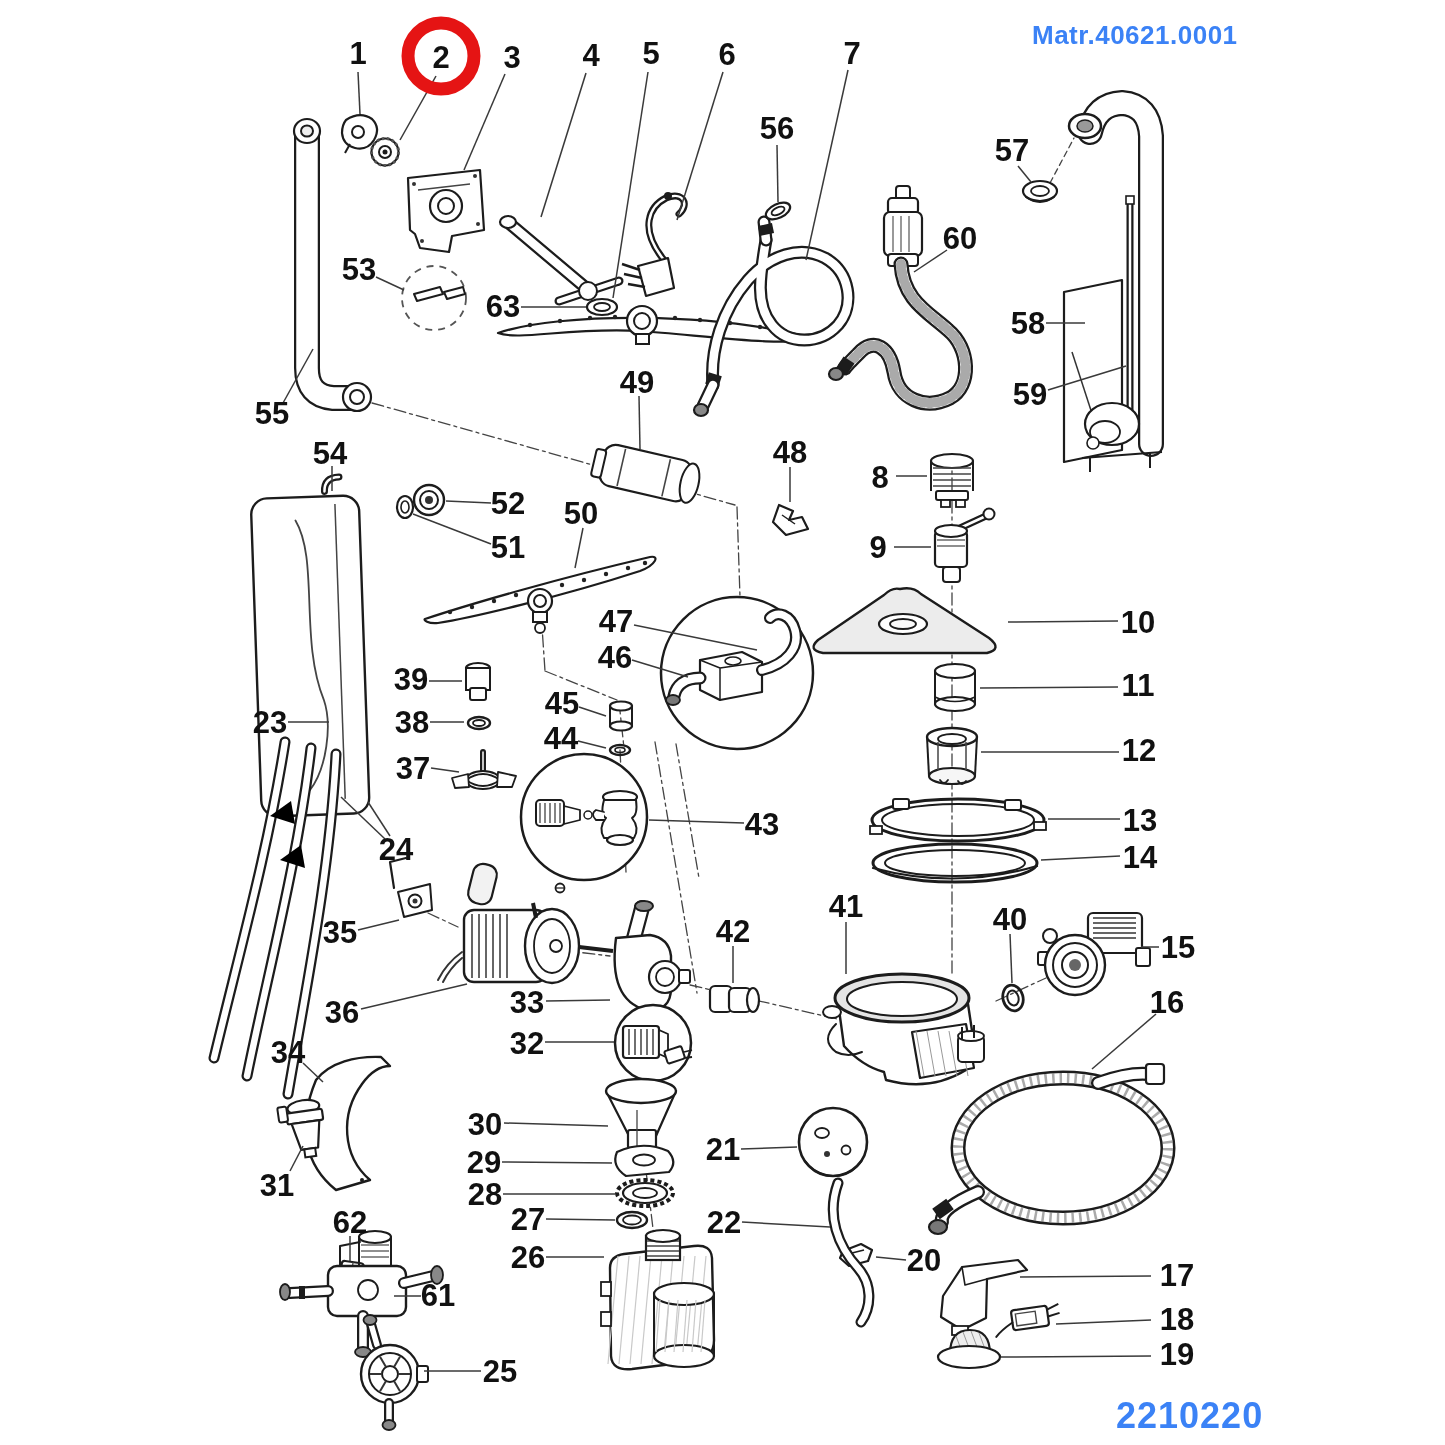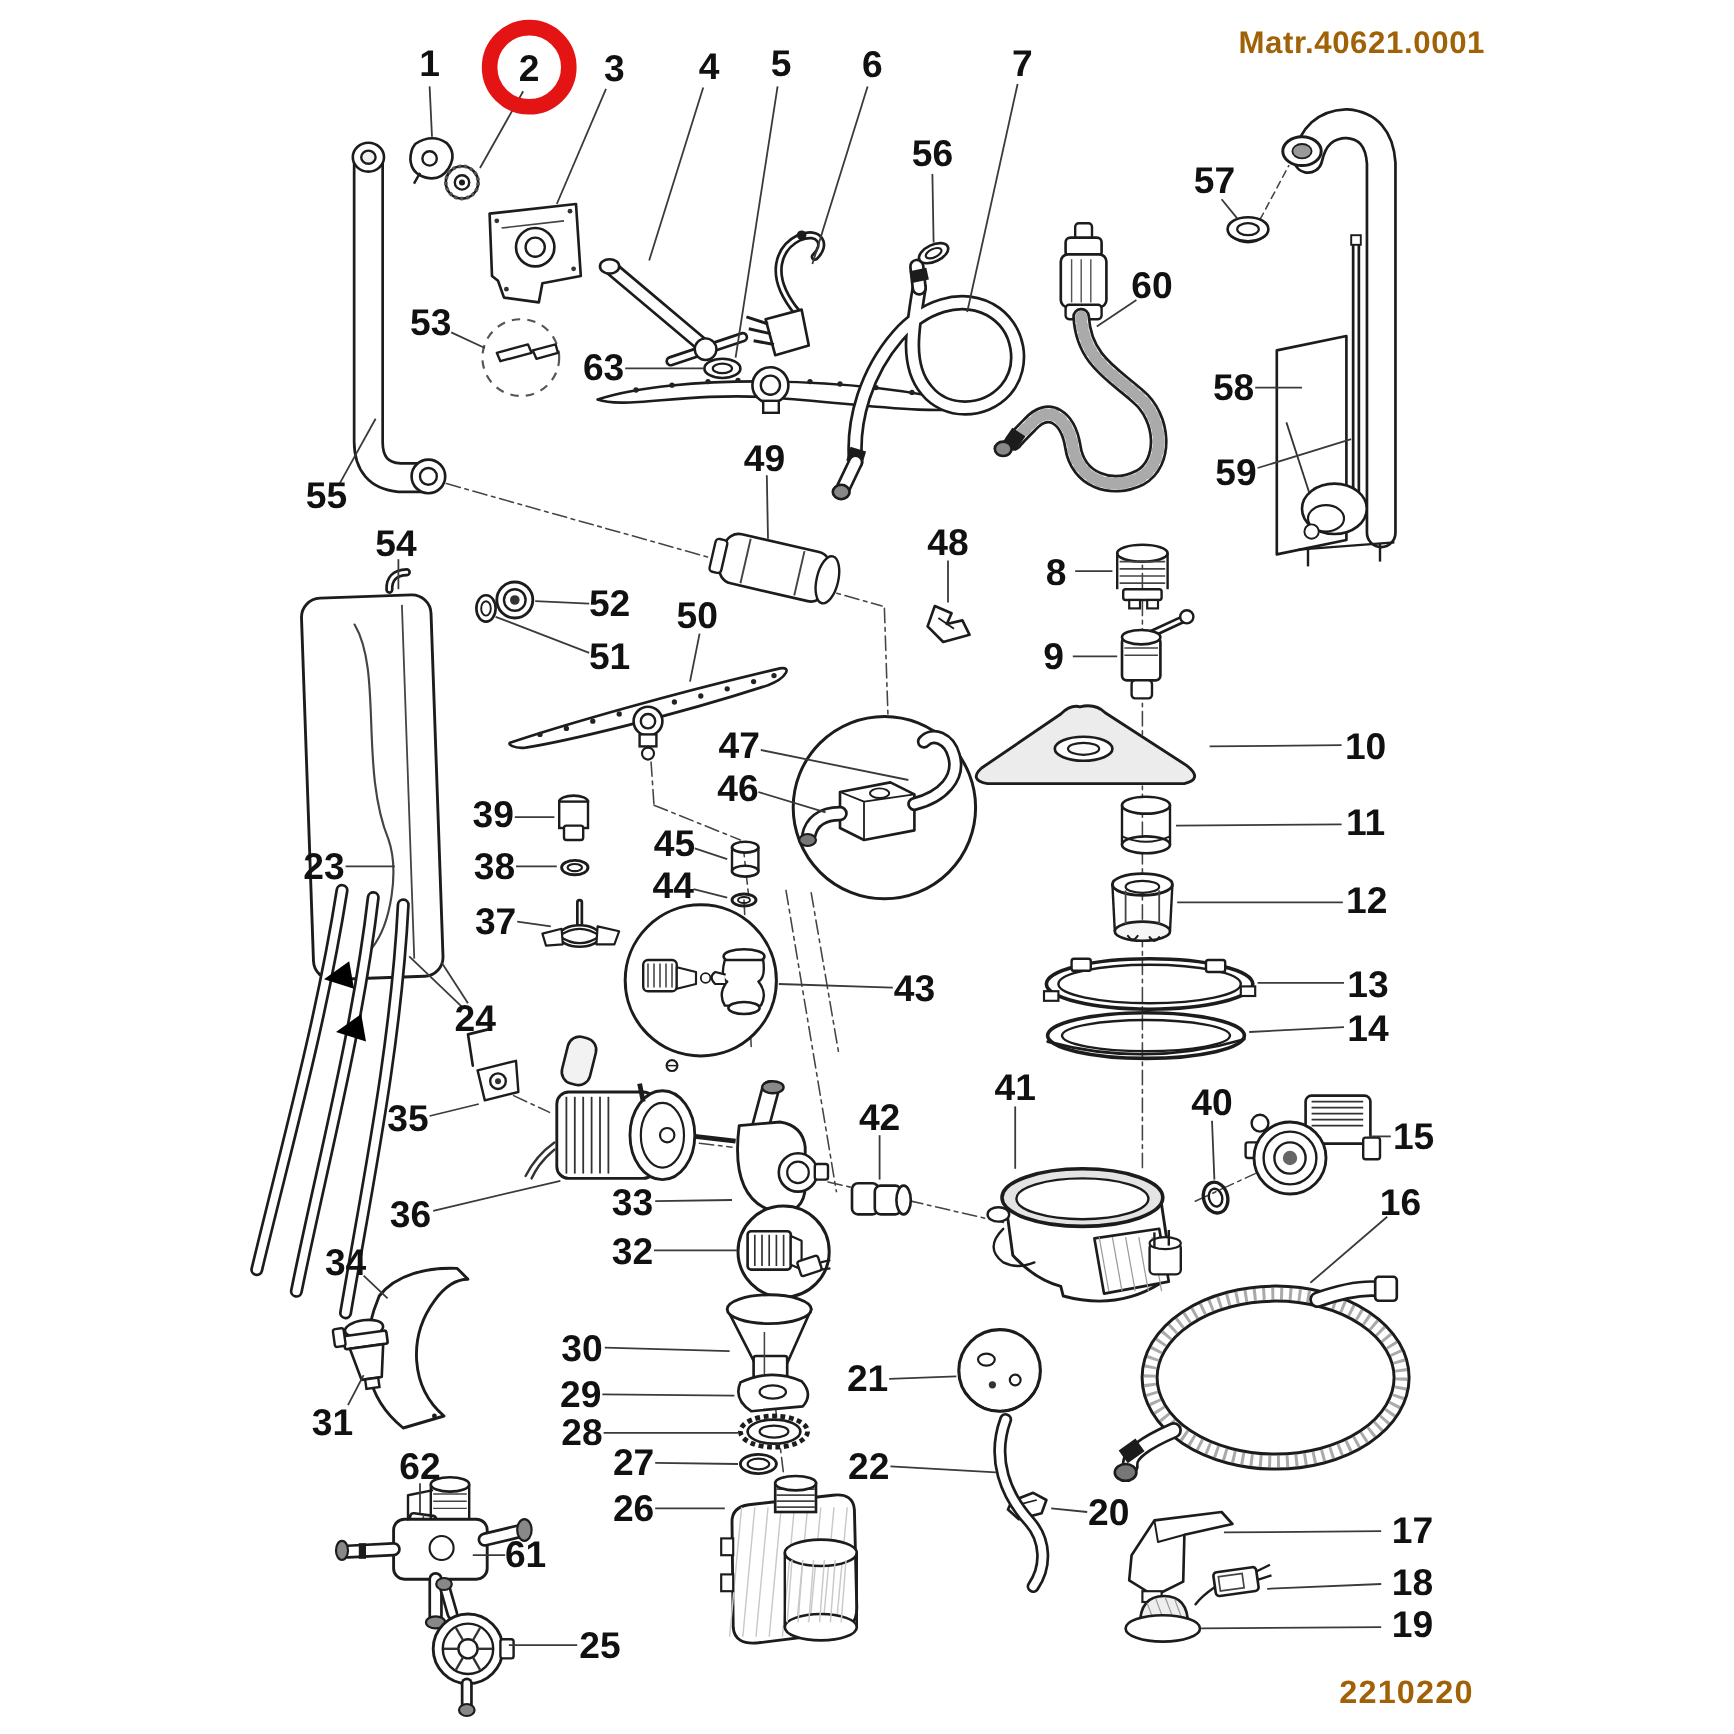--- a/index.html
+++ b/index.html
@@ -1,22 +1,22 @@
 <!DOCTYPE html>
 <html><head>
 <meta charset="utf-8">
 <style>
   html,body{margin:0;padding:0;background:#ffffff;}
   .stage{position:relative;width:1445px;height:1445px;background:#ffffff;overflow:hidden;
          font-family:"Liberation Sans",sans-serif;}
   svg{position:absolute;left:0;top:0;}
-  .annot{position:absolute;font-weight:bold;color:#a16207;white-space:nowrap;
+  .annot{position:absolute;font-weight:bold;color:#3b82f6;white-space:nowrap;
          font-family:"Liberation Sans",sans-serif;text-align:right;}
   .matricola{left:1032px;top:20px;font-size:26px;letter-spacing:0.5px;}
-  .drawnum{left:1116px;top:1395px;font-size:27px;letter-spacing:1px;}
+  .drawnum{left:1116px;top:1395px;font-size:36px;letter-spacing:1px;}
   text.plabel{font-family:"Liberation Sans",sans-serif;font-weight:bold;fill:#111;}
 </style>
 </head>
 <body>
 
 <div class="stage">
   <svg id="diagram" width="1445" height="1445" viewBox="0 0 1445 1445">
       <g>
         <path d="M372,403 L735,505" fill="none" stroke="#444" stroke-width="1.3" stroke-linejoin="round" stroke-linecap="round" stroke-dasharray="12,4,3,4"></path>
         <path d="M737,507 L740,597" fill="none" stroke="#444" stroke-width="1.3" stroke-linejoin="round" stroke-linecap="round" stroke-dasharray="12,4,3,4"></path>

